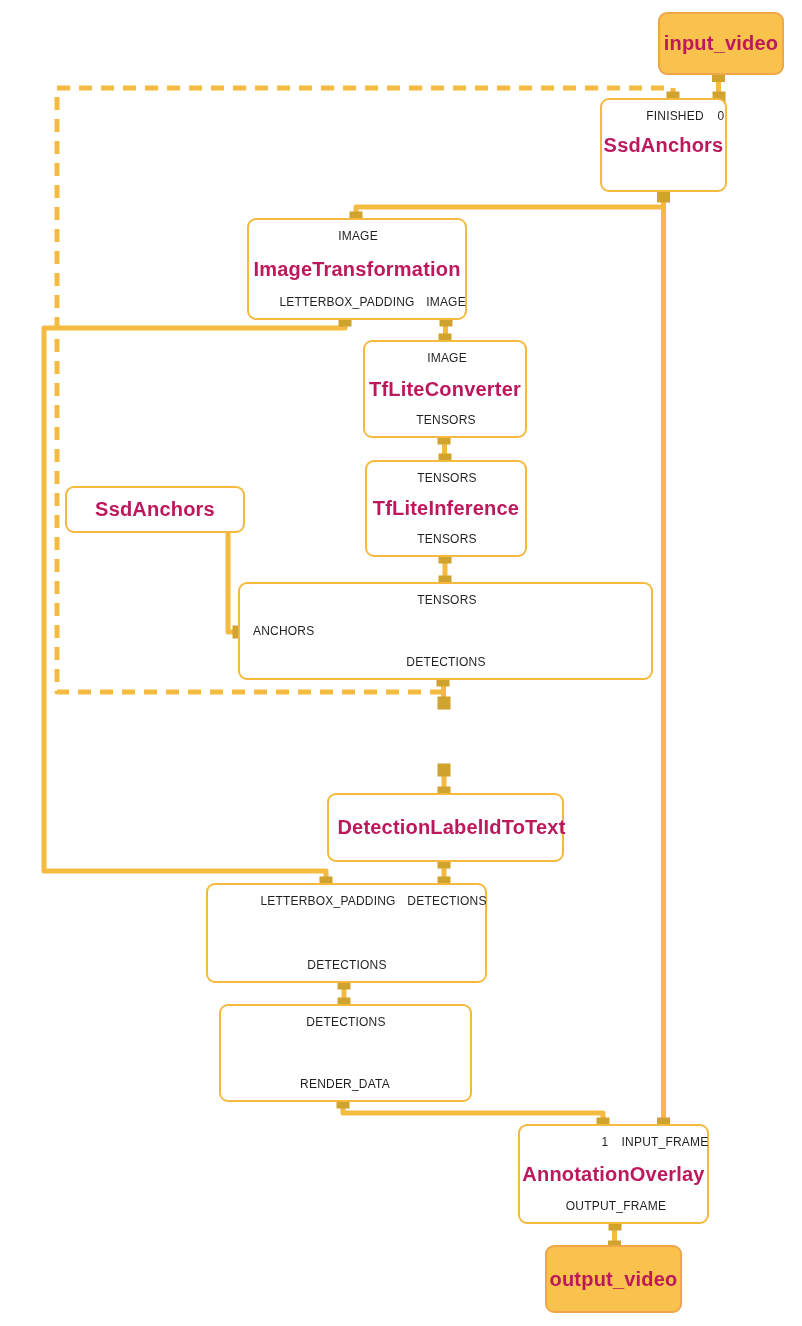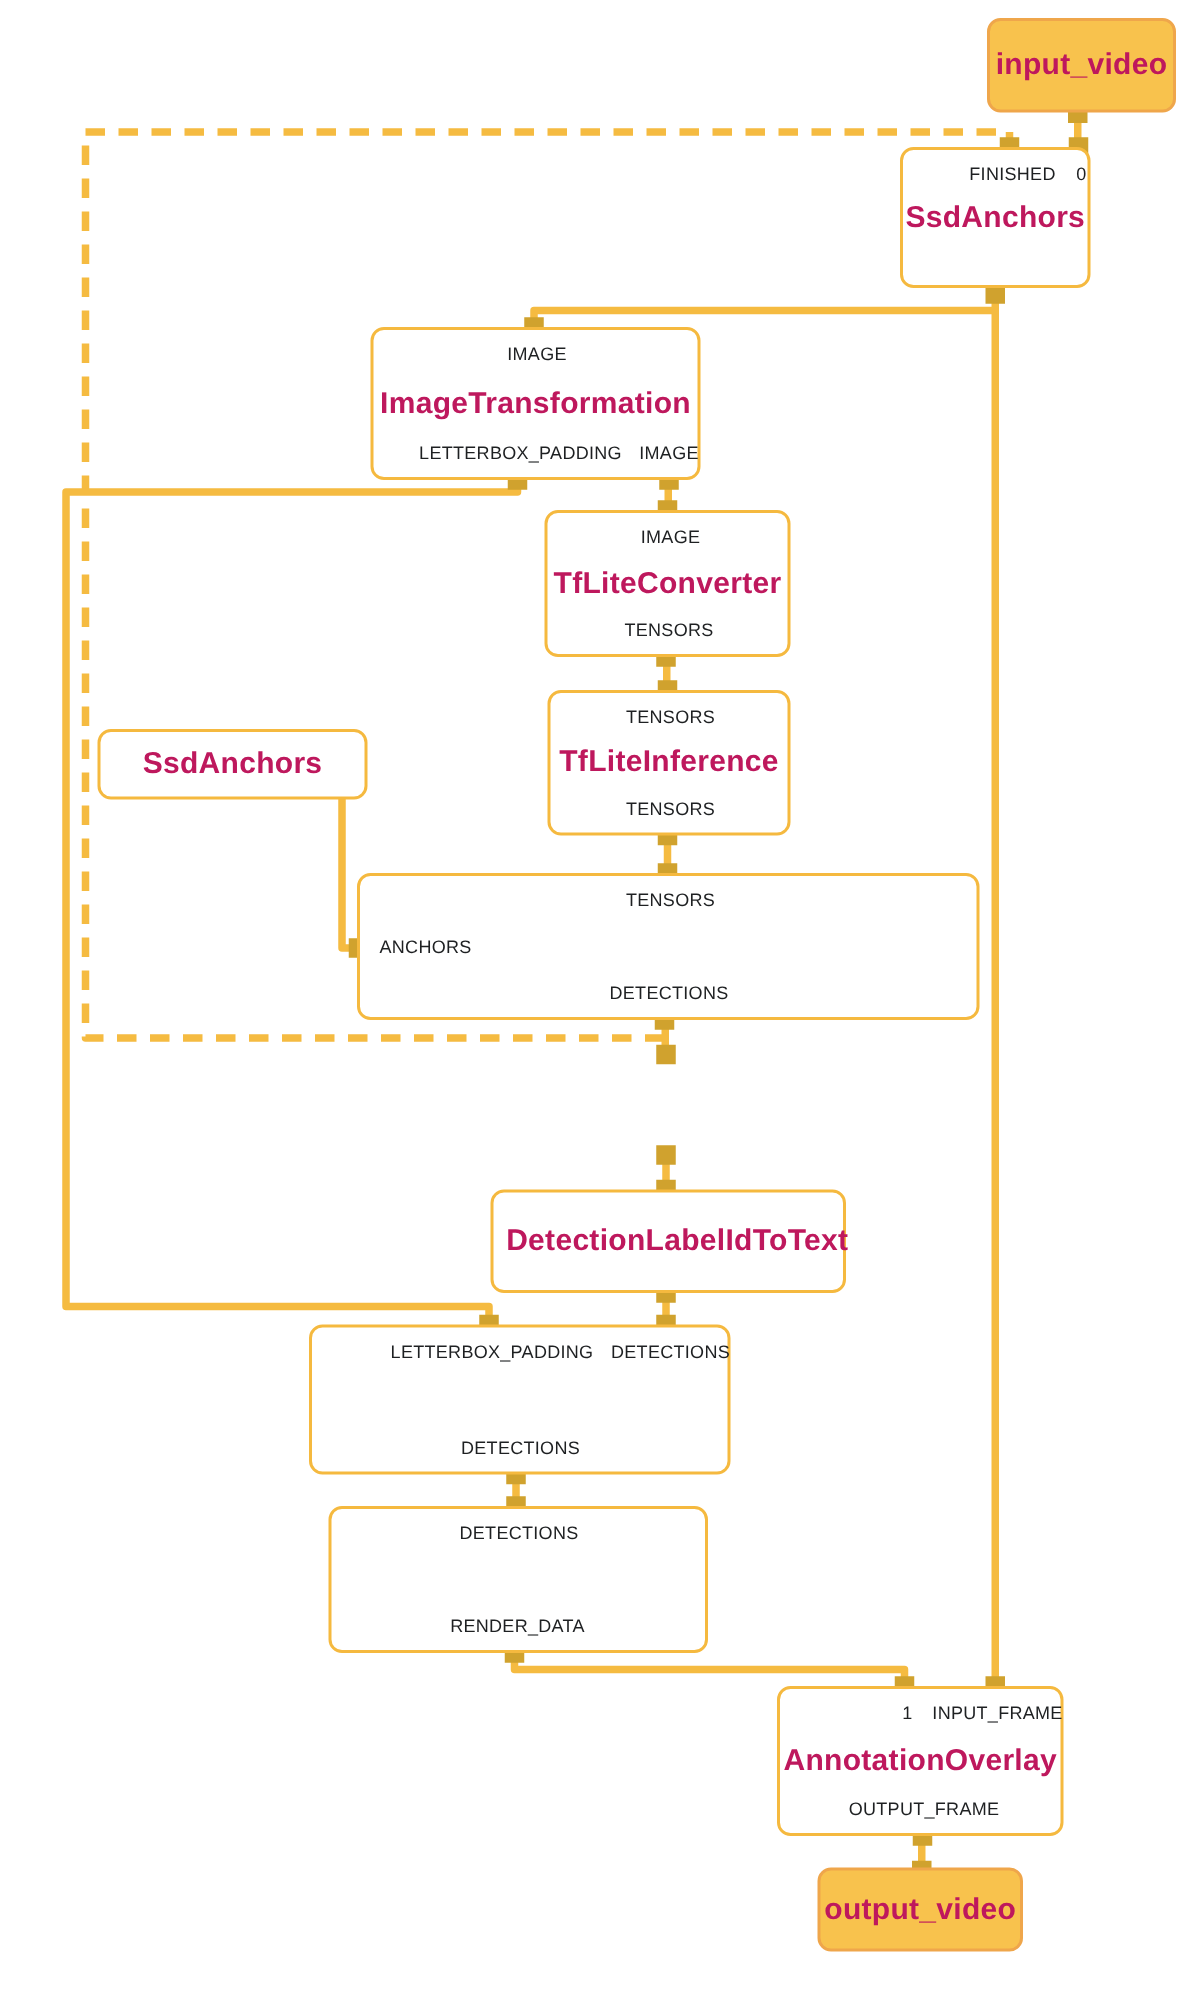--- a/index.html
+++ b/index.html
@@ -159,17 +159,17 @@
     <span class="plabel bottom" style="left:124px">RENDER_DATA</span>
   </div>
 
   <div class="node" style="left:518px; top:1124px; width:191px; height:100px;">
     <span class="plabel top" style="left:85px">1</span>
     <span class="plabel top" style="left:145px">INPUT_FRAME</span>
     <span class="title">AnnotationOverlay</span>
     <span class="plabel bottom" style="left:96px">OUTPUT_FRAME</span>
   </div>
 
-  <div class="node stream" style="left:545px; top:1245px; width:137px; height:56px;">
+  <div class="node stream" style="left:545px; top:1245px; width:137px; height:68px;">
     <span class="title">output_video</span>
   </div>
 
 </div>
 
 </body></html>

